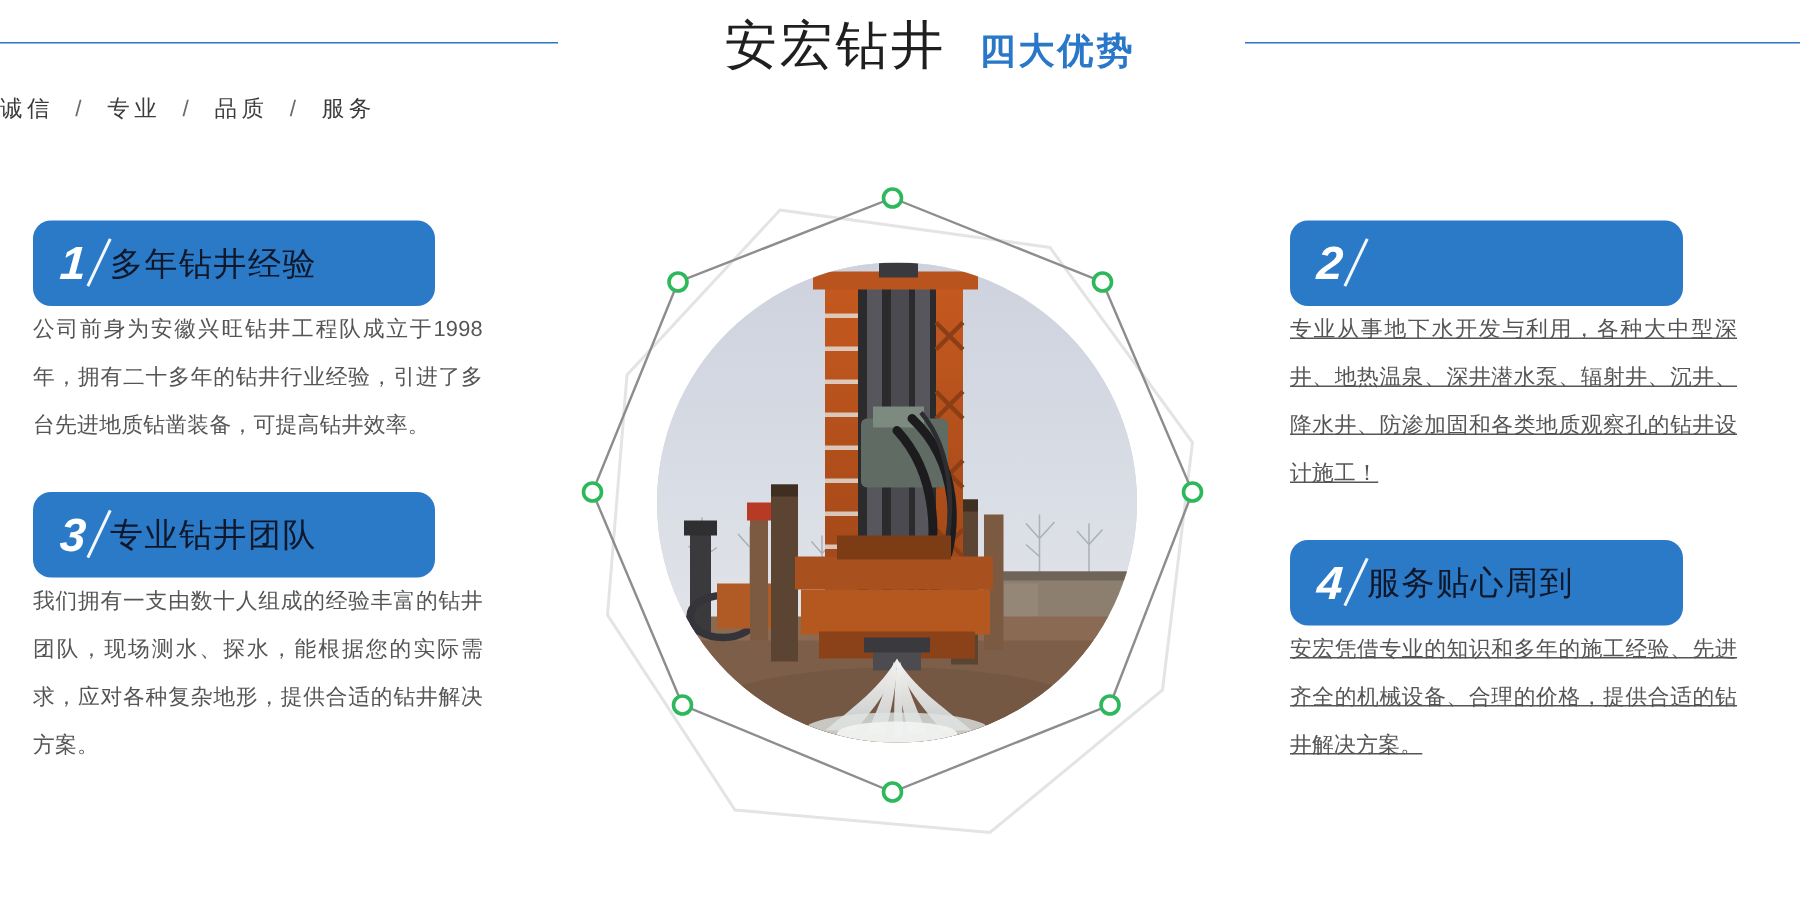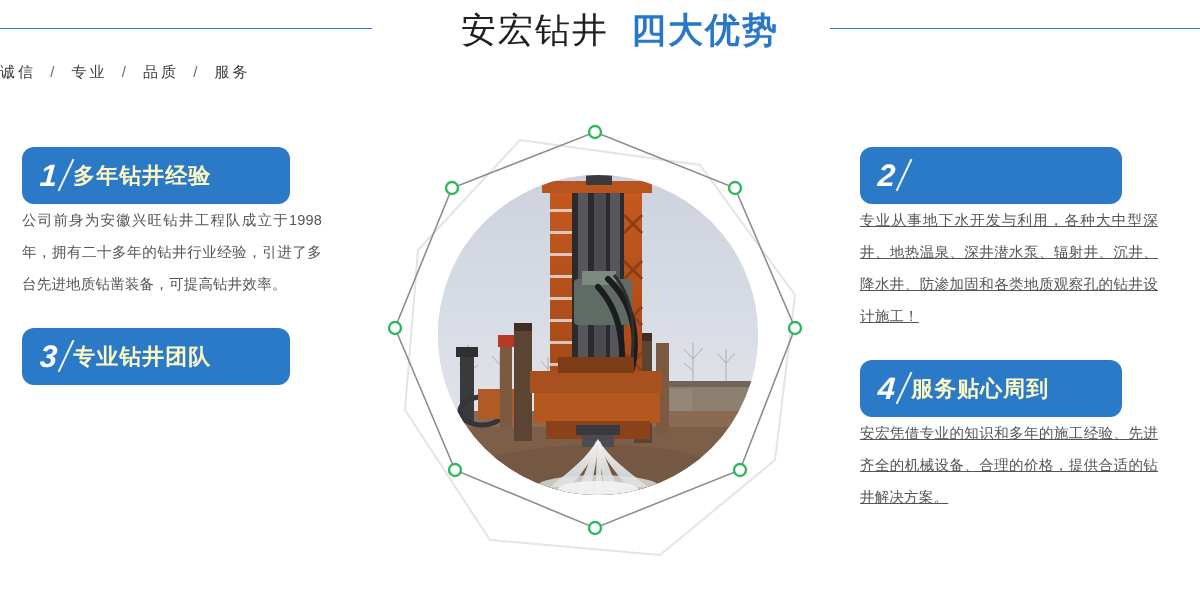--- a/index.html
+++ b/index.html
@@ -40,21 +40,21 @@
     white-space: nowrap;
   }
   .title-dark {
     font-size: 35px;
     font-weight: 400;
     color: #1f1f1f;
     letter-spacing: 2px;
     margin-left: 40px;
   }
   .title-blue {
-    font-size: 35px;
+    font-size: 24px;
     font-weight: 700;
     color: #2877c8;
     letter-spacing: 2px;
     margin-left: 22px;
   }
   .subtitle {
     position: absolute;
     top: 63px;
     left: 0;
     width: 1200px;
@@ -110,22 +110,22 @@
     right: 2px;
     top: -2px;
     width: 2px;
     height: 34px;
     background: #ffffff;
     transform: rotate(22deg);
     opacity: .95;
   }
   .badge-title {
     font-size: 22px;
-    font-weight: 700;
-    color: #fef9c3;
+    font-weight: 400;
+    color: #0f172a;
     letter-spacing: 1px;
     white-space: nowrap;
   }
 
   .feature-body {
     font-size: 14.5px;
     line-height: 32px;
     color: #555555;
     width: 300px;
     text-align: justify;
@@ -185,20 +185,21 @@
       <span class="badge-title">多年钻井经验</span>
     </div>
     <div class="feature-body">公司前身为安徽兴旺钻井工程队成立于1998年，拥有二十多年的钻井行业经验，引进了多台先进地质钻凿装备，可提高钻井效率。</div>
   </div>
 
   <div class="feature">
     <div class="badge">
       <span class="badge-num">3</span>
       <span class="badge-title">专业钻井团队</span>
     </div>
+    <div class="feature-body">我们拥有一支由数十人组成的经验丰富的钻井团队，现场测水、探水，能根据您的实际需求，应对各种复杂地形，提供合适的钻井解决方案。</div>
   </div>
 
 </div>
 
 <div class="col col-right">
 
   <div class="feature">
     <div class="badge">
       <span class="badge-num">2</span>
     </div>

